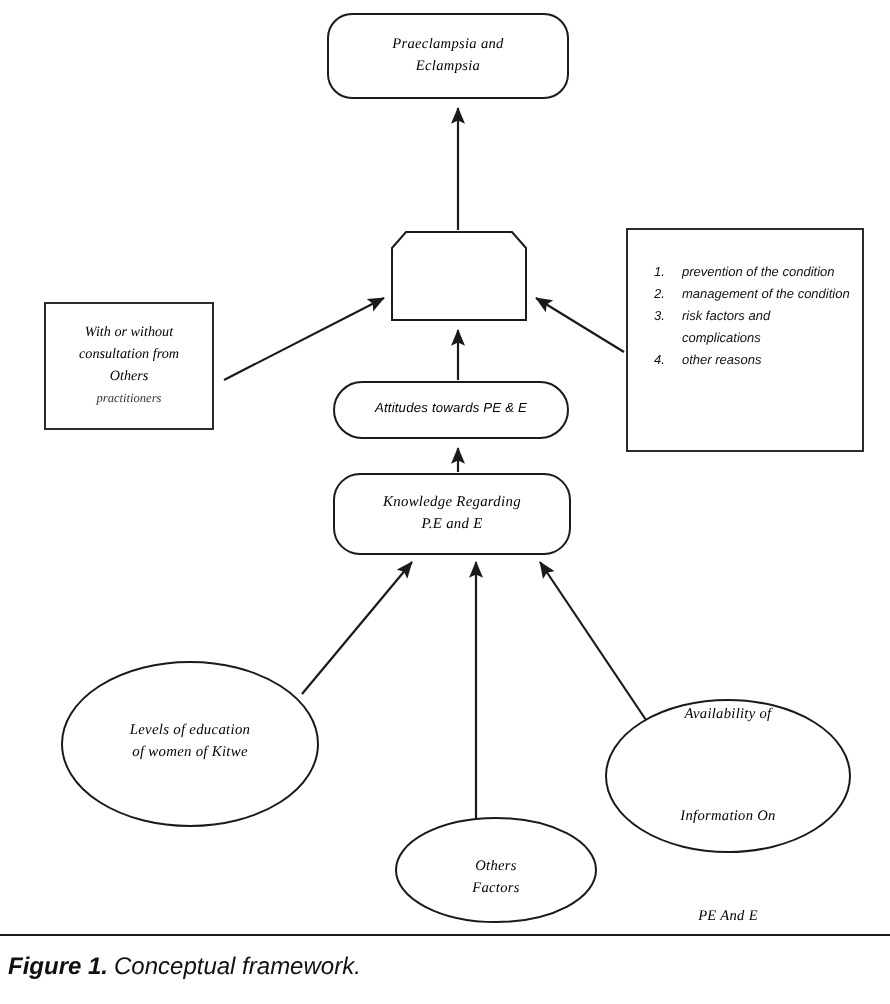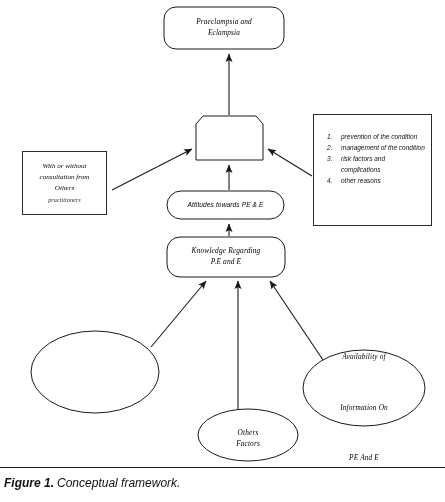--- a/index.html
+++ b/index.html
@@ -204,20 +204,24 @@
 
     <div class="node-label lbl-attitudes">
       <span>Attitudes towards PE &amp; E</span>
     </div>
 
     <div class="node-label lbl-knowledge">
       <span>Knowledge Regarding</span>
       <span>P.E and E</span>
     </div>
 
+    <div class="node-label lbl-education">
+      <span>Levels of education</span>
+      <span>of women of Kitwe</span>
+    </div>
 
     <div class="node-label lbl-availability">
       <span>Availability of</span>
       <span>Information On</span>
       <span>PE  And E</span>
     </div>
 
     <div class="node-label lbl-others">
       <span>Others</span>
       <span>Factors</span>

